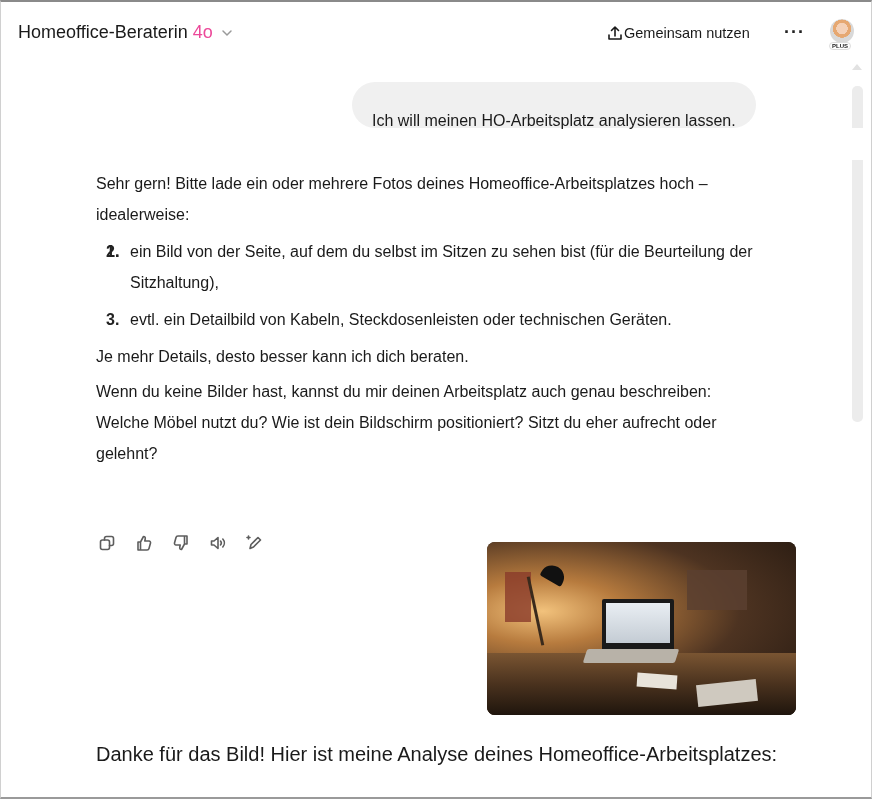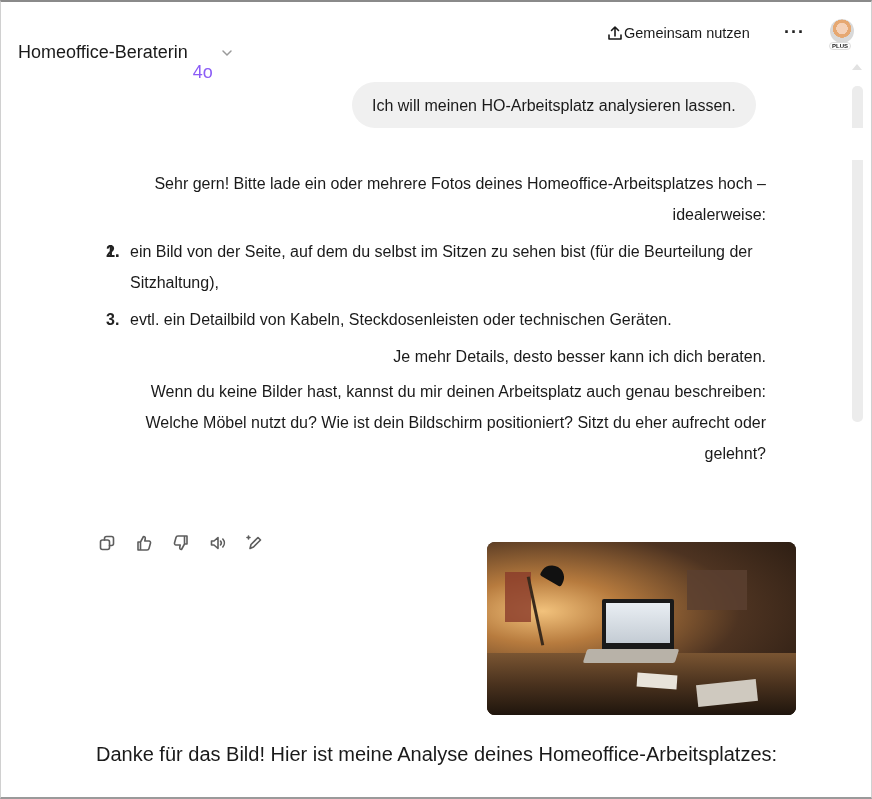--- a/index.html
+++ b/index.html
@@ -1,30 +1,30 @@
 <!DOCTYPE html>
 <html><head>
   <meta charset="utf-8">
   <style>
     * { box-sizing: border-box; margin: 0; padding: 0; }
     html, body { width: 872px; height: 799px; overflow: hidden; background: #ffffff; }
     body { font-family: "Liberation Sans", "DejaVu Sans", sans-serif; color: #0d0d0d; position: relative; }
     .frame { position: absolute; inset: 0; border-top: 2px solid #8a8a8a; border-bottom: 2px solid #9a9a9a; border-left: 1px solid #d0d0d0; border-right: 1px solid #d0d0d0; }
     .header { position: absolute; left: 0; top: 2px; width: 872px; height: 58px; padding-left: 17px; }
     .title { position: absolute; left: 18px; top: 20px; font-size: 18px; color: #1a1a1a; display: flex; align-items: center; gap: 5px; cursor: pointer; }
-    .title .model { color: #8b5cf6; margin-top: 40px; }
+    .title .model { color: #ec4899; }
     .title .chev { width: 14px; height: 14px; display: inline-block; margin-left: 2px; }
     .share { position: absolute; left: 606px; top: 22px; display: flex; align-items: center; gap: 0; font-size: 14.5px; color: #1a1a1a; cursor: pointer; }
     .more { position: absolute; left: 784px; top: 20px; font-size: 18px; letter-spacing: 1px; color: #222; cursor: pointer; font-weight: bold; }
     .avatar-wrap { position: absolute; left: 828px; top: 17px; width: 28px; height: 38px; }
     .avatar { width: 24px; height: 24px; border-radius: 50%; margin-left: 2px; background: radial-gradient(circle at 50% 40%, #f4d1b8 0 30%, #e6a872 31% 48%, #d9d9d9 49% 100%); }
     .plus-badge { position: absolute; left: 1px; top: 23px; font-size: 6px; font-weight: bold; background: #fff; border: 1px solid #ddd; border-radius: 5px; padding: 0 2px; color: #222; }
-    .user-bubble { position: absolute; left: 352px; top: 82px; height: 46px; padding: 1px 20px; border-radius: 23px; background: #f0f0f0; font-size: 16px; line-height: 46px; color: #1a1a1a; white-space: nowrap; }
+    .user-bubble { position: absolute; left: 352px; top: 82px; height: 46px; padding: 16px 20px; border-radius: 23px; background: #f0f0f0; font-size: 16px; line-height: 46px; color: #1a1a1a; white-space: nowrap; }
     .assistant { position: absolute; left: 96px; top: 168px; width: 670px; font-size: 16px; line-height: 31px; color: #1a1a1a; }
-    .assistant p { margin-bottom: 4px; text-align: right; }
+    .assistant p { margin-bottom: 4px; }
     .assistant ol { list-style: none; margin: 2px 0 6px 0; }
     .assistant ol li { position: relative; padding-left: 34px; margin-bottom: 6px; }
     .assistant ol li .num { position: absolute; left: 10px; top: 0; font-weight: bold; color: #222; }
     .actions { position: absolute; left: 96px; top: 532px; display: flex; gap: 15px; }
     .actions .ic { width: 22px; height: 22px; display: flex; align-items: center; justify-content: center; cursor: pointer; }
     .actions svg { width: 18px; height: 18px; stroke: #5d5d5d; fill: none; stroke-width: 1.6; stroke-linecap: round; stroke-linejoin: round; }
     .photo { position: absolute; left: 487px; top: 542px; width: 309px; height: 173px; border-radius: 8px; overflow: hidden; background: #2a1d12; cursor: pointer; }
     .photo .wall { position: absolute; inset: 0; background: radial-gradient(ellipse at 18% 40%, #f2c27c 0%, #b77b3e 22%, #4d3321 55%, #1e140d 100%); }
     .photo .desk { position: absolute; left: 0; right: 0; bottom: 0; height: 62px; background: linear-gradient(180deg, #7a5532 0%, #4a321e 50%, #1f150d 100%); }
     .photo .laptop { position: absolute; left: 115px; top: 57px; width: 72px; height: 52px; background: #1a1a1a; border-radius: 2px; }

